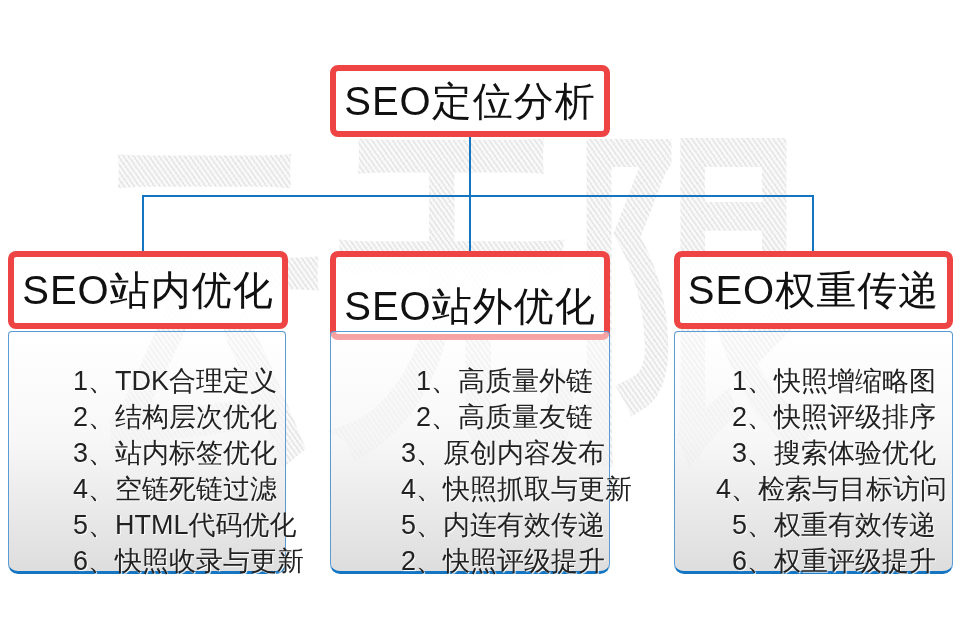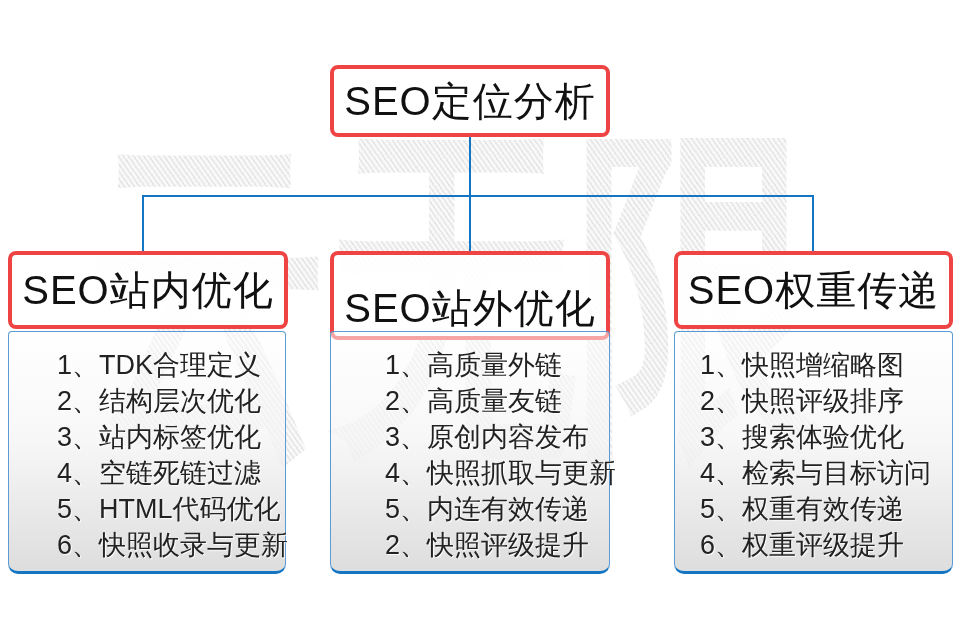--- a/index.html
+++ b/index.html
@@ -22,40 +22,40 @@
   .line{position:absolute;background:#1476c3;z-index:1;}
   .line-root-drop{left:469px;top:136px;width:2px;height:61px;}
   .line-horiz{left:142px;top:195px;width:672px;height:2px;}
   .line-drop-left{left:142px;top:195px;width:2px;height:57px;}
   .line-drop-mid{left:469px;top:195px;width:2px;height:57px;}
   .line-drop-right{left:812px;top:195px;width:2px;height:57px;}
   
   .node{
     position:absolute;z-index:2;box-sizing:border-box;
     background:rgba(255,255,255,0.92);
-    border:4px solid #ef4444;border-radius:8px;
+    border:6px solid #ef4444;border-radius:8px;
     display:flex;align-items:center;justify-content:center;
     font-size:40px;letter-spacing:1px;color:#111;
   }
   .node-root{left:330px;top:65px;width:280px;height:72px;}
   .node-h1{left:8px;top:251px;width:280px;height:78px;}
   .node-h2{left:330px;top:251px;width:280px;height:89px;align-items:flex-end;}
   .node-h3{left:674px;top:251px;width:279px;height:78px;}
   
   .panel{
     position:absolute;top:331px;height:243px;z-index:2;box-sizing:border-box;
     border:1px solid #5a9bd5;border-bottom:3px solid #1476c3;
     border-radius:4px 4px 10px 10px;
     background:linear-gradient(180deg,rgba(255,255,255,0.50) 0%,rgba(245,245,245,0.78) 45%,rgba(220,220,220,0.96) 100%);
     padding-top:15px;
   }
   .panel-1{left:8px;width:278px;}
   .panel-2{left:330px;width:280px;}
   .panel-3{left:674px;width:279px;}
-  .panel ul{list-style:none;margin:0;padding:0;}
+  .panel ul{list-style:none;margin:16px;padding:0;text-align:right;}
   .panel li{
     font-size:27px;line-height:36px;color:#222;white-space:nowrap;
     text-shadow:1px 1px 1px rgba(255,255,255,0.95);
   }
   .panel-1 li{padding-left:48px;}
   .panel-2 li{padding-left:54px;}
   .panel-3 li{padding-left:25px;}
 </style>
 </head>
 <body>

